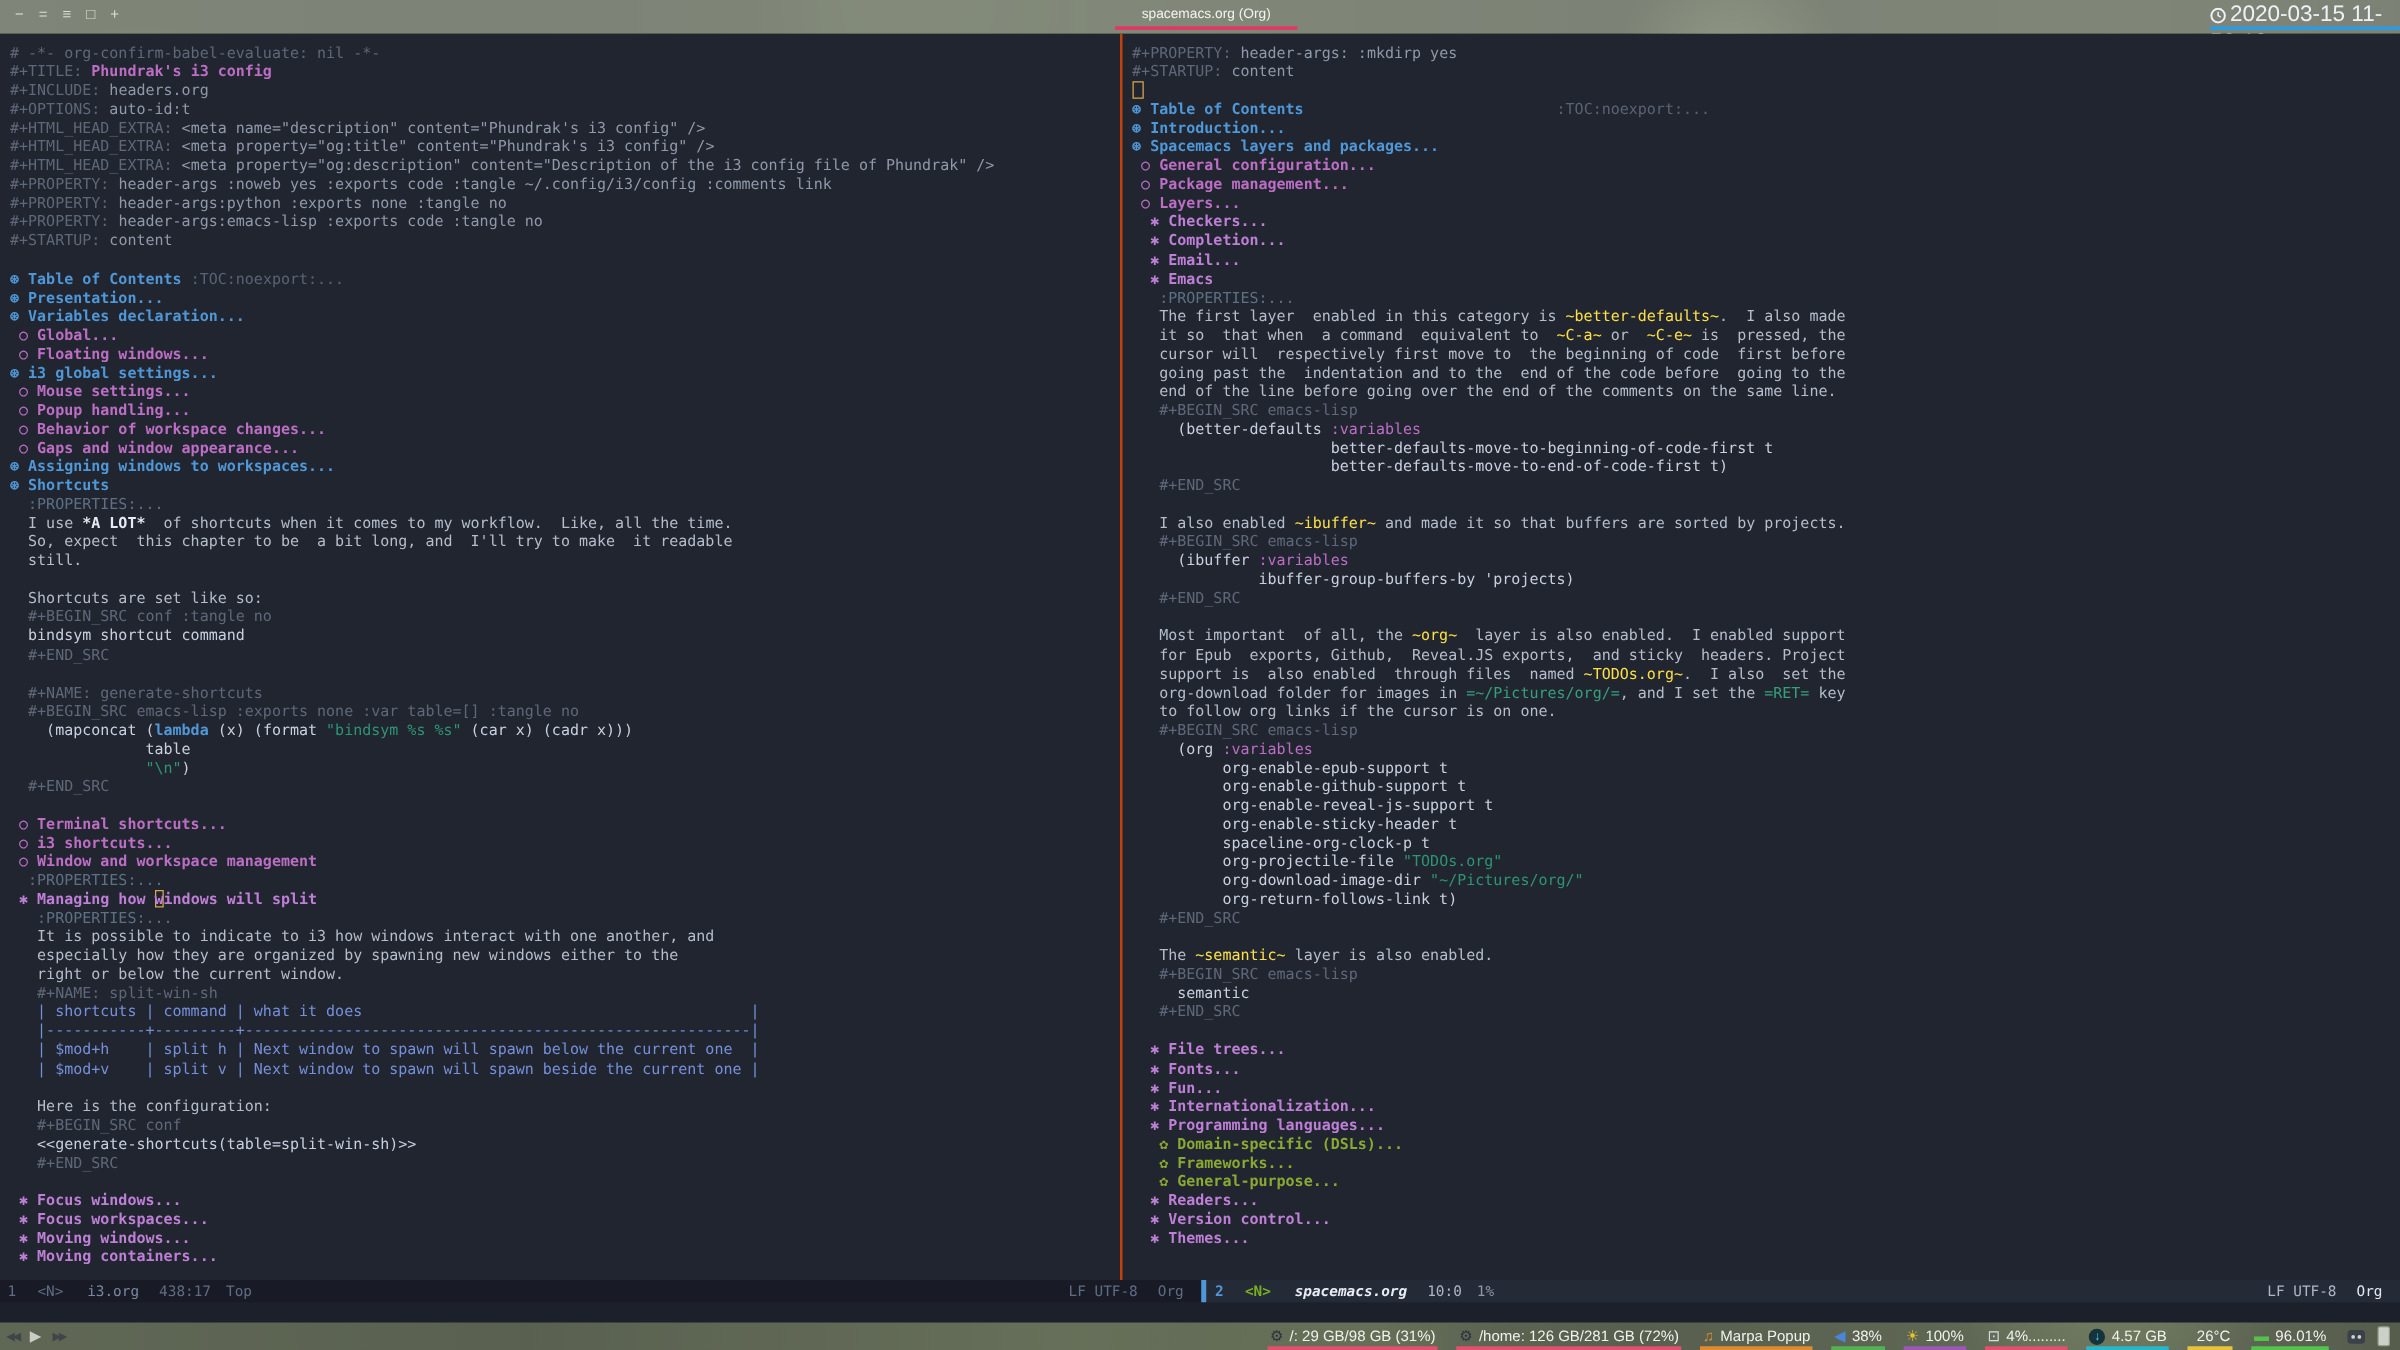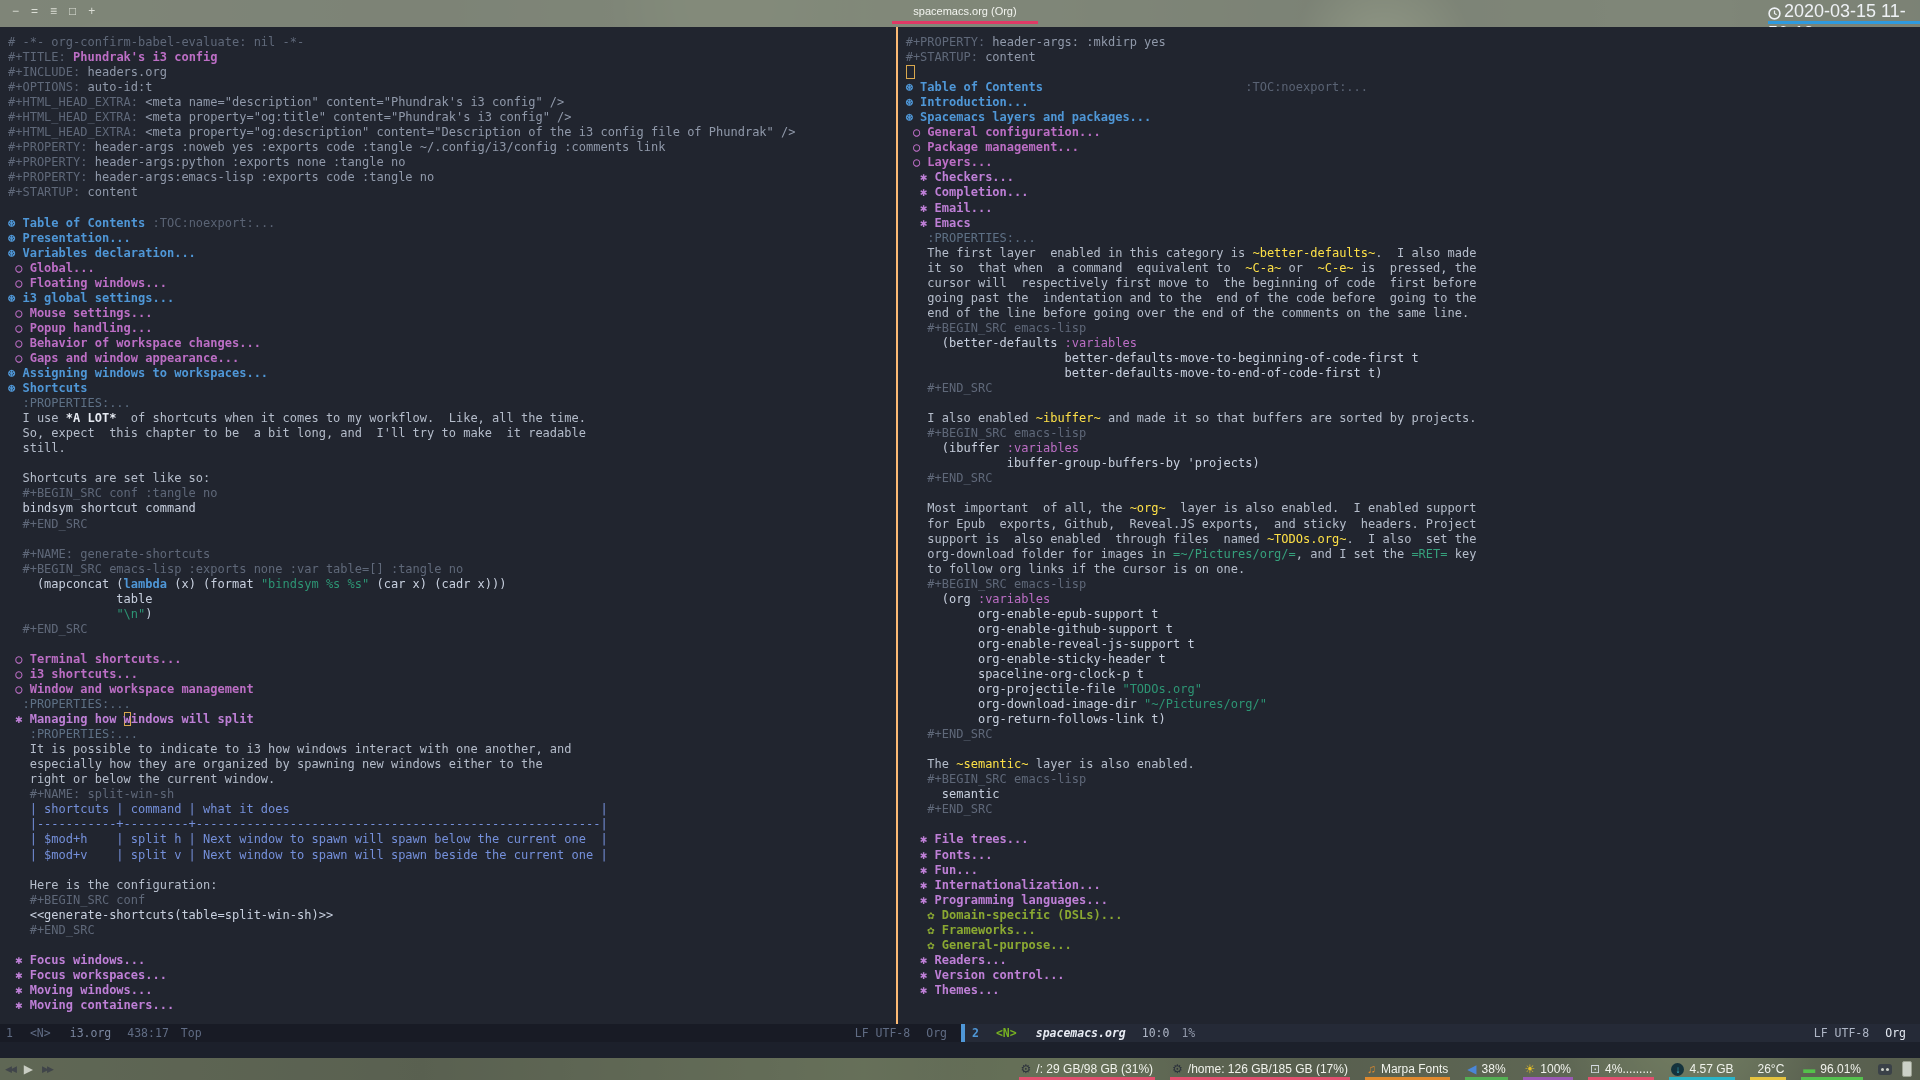--- a/index.html
+++ b/index.html
@@ -22,21 +22,21 @@
   .tb-tab{position:absolute;left:892px;top:0;width:146px;height:27px;text-align:center;}
   .tb-tab .ttl{font-size:11px;line-height:22px;color:#f2f4ef;}
   .tb-underline{position:absolute;left:0;bottom:3px;width:100%;height:3px;}
   .tb-clock{position:absolute;right:0;top:0;width:152px;height:27px;}
   .tb-clock .date{font-size:18px;line-height:22px;color:#eef1f5;margin-left:16px;}
   .clock-ico{position:absolute;left:0;top:6px;}
   
   .emacs{position:absolute;left:0;top:27px;width:1920px;height:1031px;background:#21252f;}
   .panes{position:absolute;left:0;top:0;width:1920px;height:997px;display:flex;}
   .pane{position:relative;height:997px;overflow:hidden;}
-  .pane.left{width:961px;border-right:2px solid #fdba74;padding-left:20px;}
+  .pane.left{width:961px;border-right:2px solid #c2410c;padding-left:20px;}
   .pane.right{width:1122px;}
   .content{position:absolute;left:8px;top:8px;font-size:12px;line-height:15.05px;white-space:pre;}
   .line{height:15.05px;}
   
   .c,.m{color:#5f6879;} .mv{color:#9099aa;} .t1v{color:#bc6ec5;font-weight:bold;}
   .h1{color:#4f97d7;font-weight:bold;} .h2{color:#bc6ec5;font-weight:bold;}
   .h3{color:#be7fd6;font-weight:bold;} .h4{color:#8aa832;font-weight:bold;}
   .pr{color:#5e7085;} .tg{color:#5a6374;}
   .b{color:#b5bdcb;} .bd{color:#e6eaf2;font-weight:bold;}
   .tb{color:#7590db;} .cd{color:#c8d0df;} .st{color:#2d9574;}
@@ -153,26 +153,26 @@
         <span class="mbtn ">▶▶</span>
       </div>
     <div class="blocks" id="blocks">
         <div class="block">
           <span class="ic gear" style="color: rgb(44, 50, 60);">⚙</span>
           <span>/: 29 GB/98 GB (31%)</span>
           <div class="ul" style="background: rgb(227, 79, 111);"></div>
         </div>
         <div class="block">
           <span class="ic gear" style="color: rgb(44, 50, 60);">⚙</span>
-          <span>/home: 126 GB/185 GB (17%)</span>
+          <span>/home: 126 GB/281 GB (72%)</span>
           <div class="ul" style="background: rgb(227, 79, 111);"></div>
         </div>
         <div class="block">
           <span class="ic music" style="color: rgb(224, 138, 46);">♫</span>
-          <span>Marpa Fonts</span>
+          <span>Marpa Popup</span>
           <div class="ul" style="background: rgb(224, 138, 46);"></div>
         </div>
         <div class="block">
           <span class="ic volume" style="color: rgb(74, 134, 216);">◀</span>
           <span>38%</span>
           <div class="ul" style="background: rgb(85, 176, 84);"></div>
         </div>
         <div class="block">
           <span class="ic brightness" style="color: rgb(232, 194, 39);">☀</span>
           <span>100%</span>

